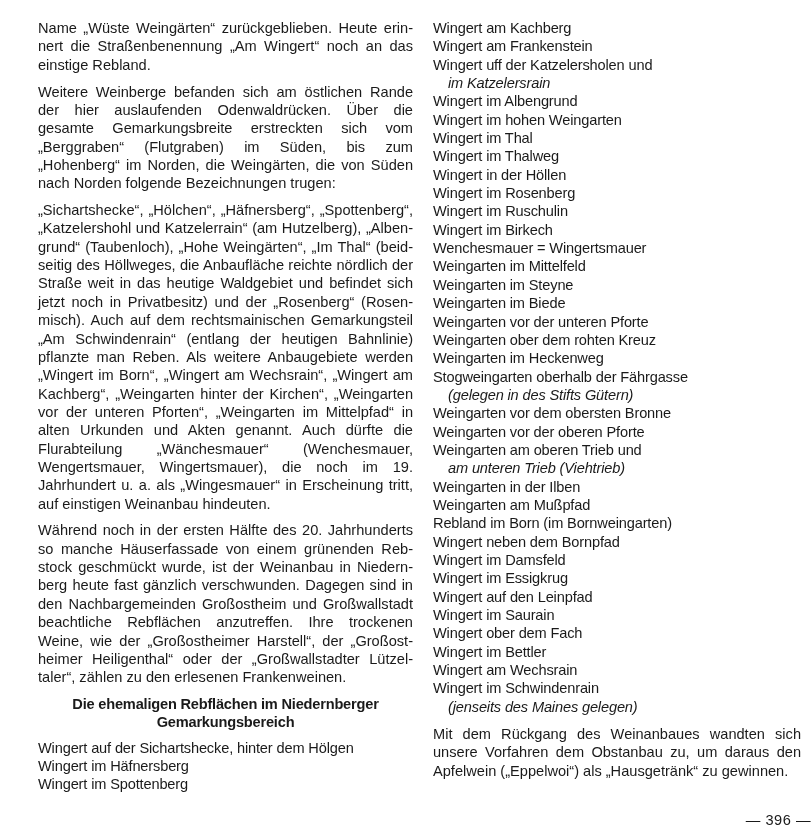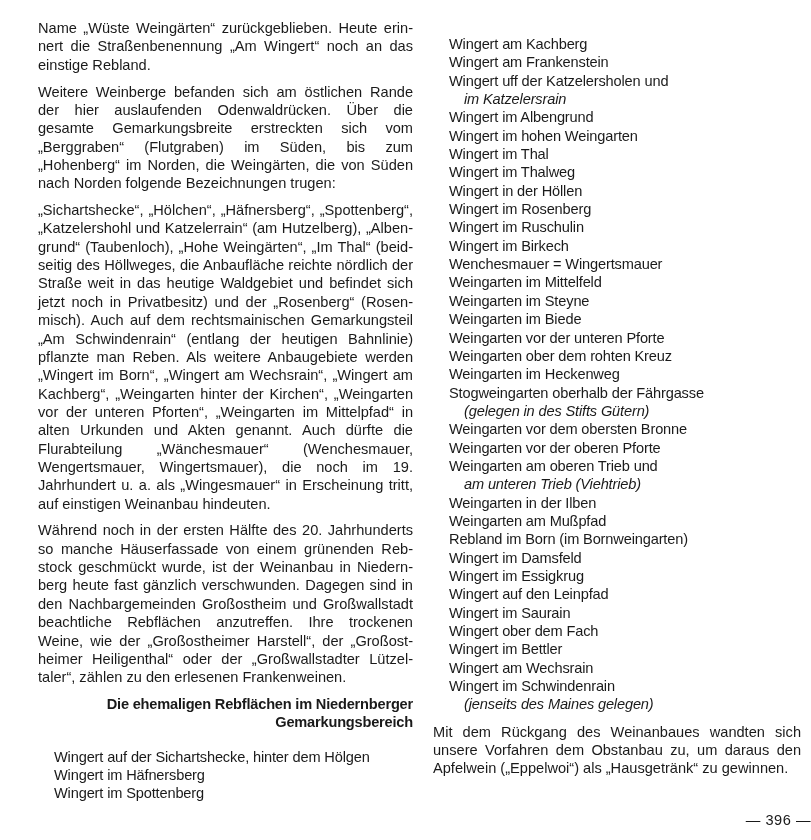--- a/index.html
+++ b/index.html
@@ -5,22 +5,22 @@
     html, body { margin: 0; padding: 0; background: #ffffff; }
     body {
       width: 811px; height: 840px; position: relative; overflow: hidden;
       font-family: "Liberation Sans", sans-serif; color: #1a1a1a;
       font-size: 14.6px; line-height: 18.35px;
     }
     .col { position: absolute; top: 19px; }
     .col-left { left: 38px; width: 375px; }
     .col-right { left: 433px; width: 368px; }
     p { margin: 0 0 8.5px 0; text-align: justify; hyphens: manual; }
-    .heading { font-weight: bold; text-align: right; margin: 0 0 7px 0; letter-spacing: -0.2px; }
-    .list { margin: 16px; padding: 0; list-style: none; }
+    .heading { font-weight: bold; text-align: center; margin: 0 0 7px 0; letter-spacing: -0.2px; }
+    .list { margin: 0; padding: 0; list-style: none; }
     .list li { white-space: nowrap; letter-spacing: -0.15px; }
     .list li .cont { display: block; padding-left: 15px; font-style: italic; }
     .right-list { margin-bottom: 9px; }
     .page-number {
       position: absolute; top: 811px; left: 0; width: 811px; text-align: right;
       font-size: 14.6px; letter-spacing: 0.5px;
     }
   </style>
 </head>
 <body>
@@ -58,20 +58,21 @@
       <li><span>Weingarten vor der unteren Pforte</span></li>
       <li><span>Weingarten ober dem rohten Kreuz</span></li>
       <li><span>Weingarten im Heckenweg</span></li>
       <li><span>Stogweingarten oberhalb der Fährgasse</span><span class="cont">(gelegen in des Stifts Gütern)</span></li>
       <li><span>Weingarten vor dem obersten Bronne</span></li>
       <li><span>Weingarten vor der oberen Pforte</span></li>
       <li><span>Weingarten am oberen Trieb und</span><span class="cont">am unteren Trieb (Viehtrieb)</span></li>
       <li><span>Weingarten in der Ilben</span></li>
       <li><span>Weingarten am Mußpfad</span></li>
       <li><span>Rebland im Born (im Bornweingarten)</span></li>
+      <li><span>Wingert neben dem Bornpfad</span></li>
       <li><span>Wingert im Damsfeld</span></li>
       <li><span>Wingert im Essigkrug</span></li>
       <li><span>Wingert auf den Leinpfad</span></li>
       <li><span>Wingert im Saurain</span></li>
       <li><span>Wingert ober dem Fach</span></li>
       <li><span>Wingert im Bettler</span></li>
       <li><span>Wingert am Wechsrain</span></li>
       <li><span>Wingert im Schwindenrain</span><span class="cont">(jenseits des Maines gelegen)</span></li>
     </ul>
   <p>Mit dem Rückgang des Weinanbaues wandten sich unsere Vorfahren dem Obstanbau zu, um daraus den Apfelwein („Eppelwoi“) als „Hausgetränk“ zu gewinnen.</p>

